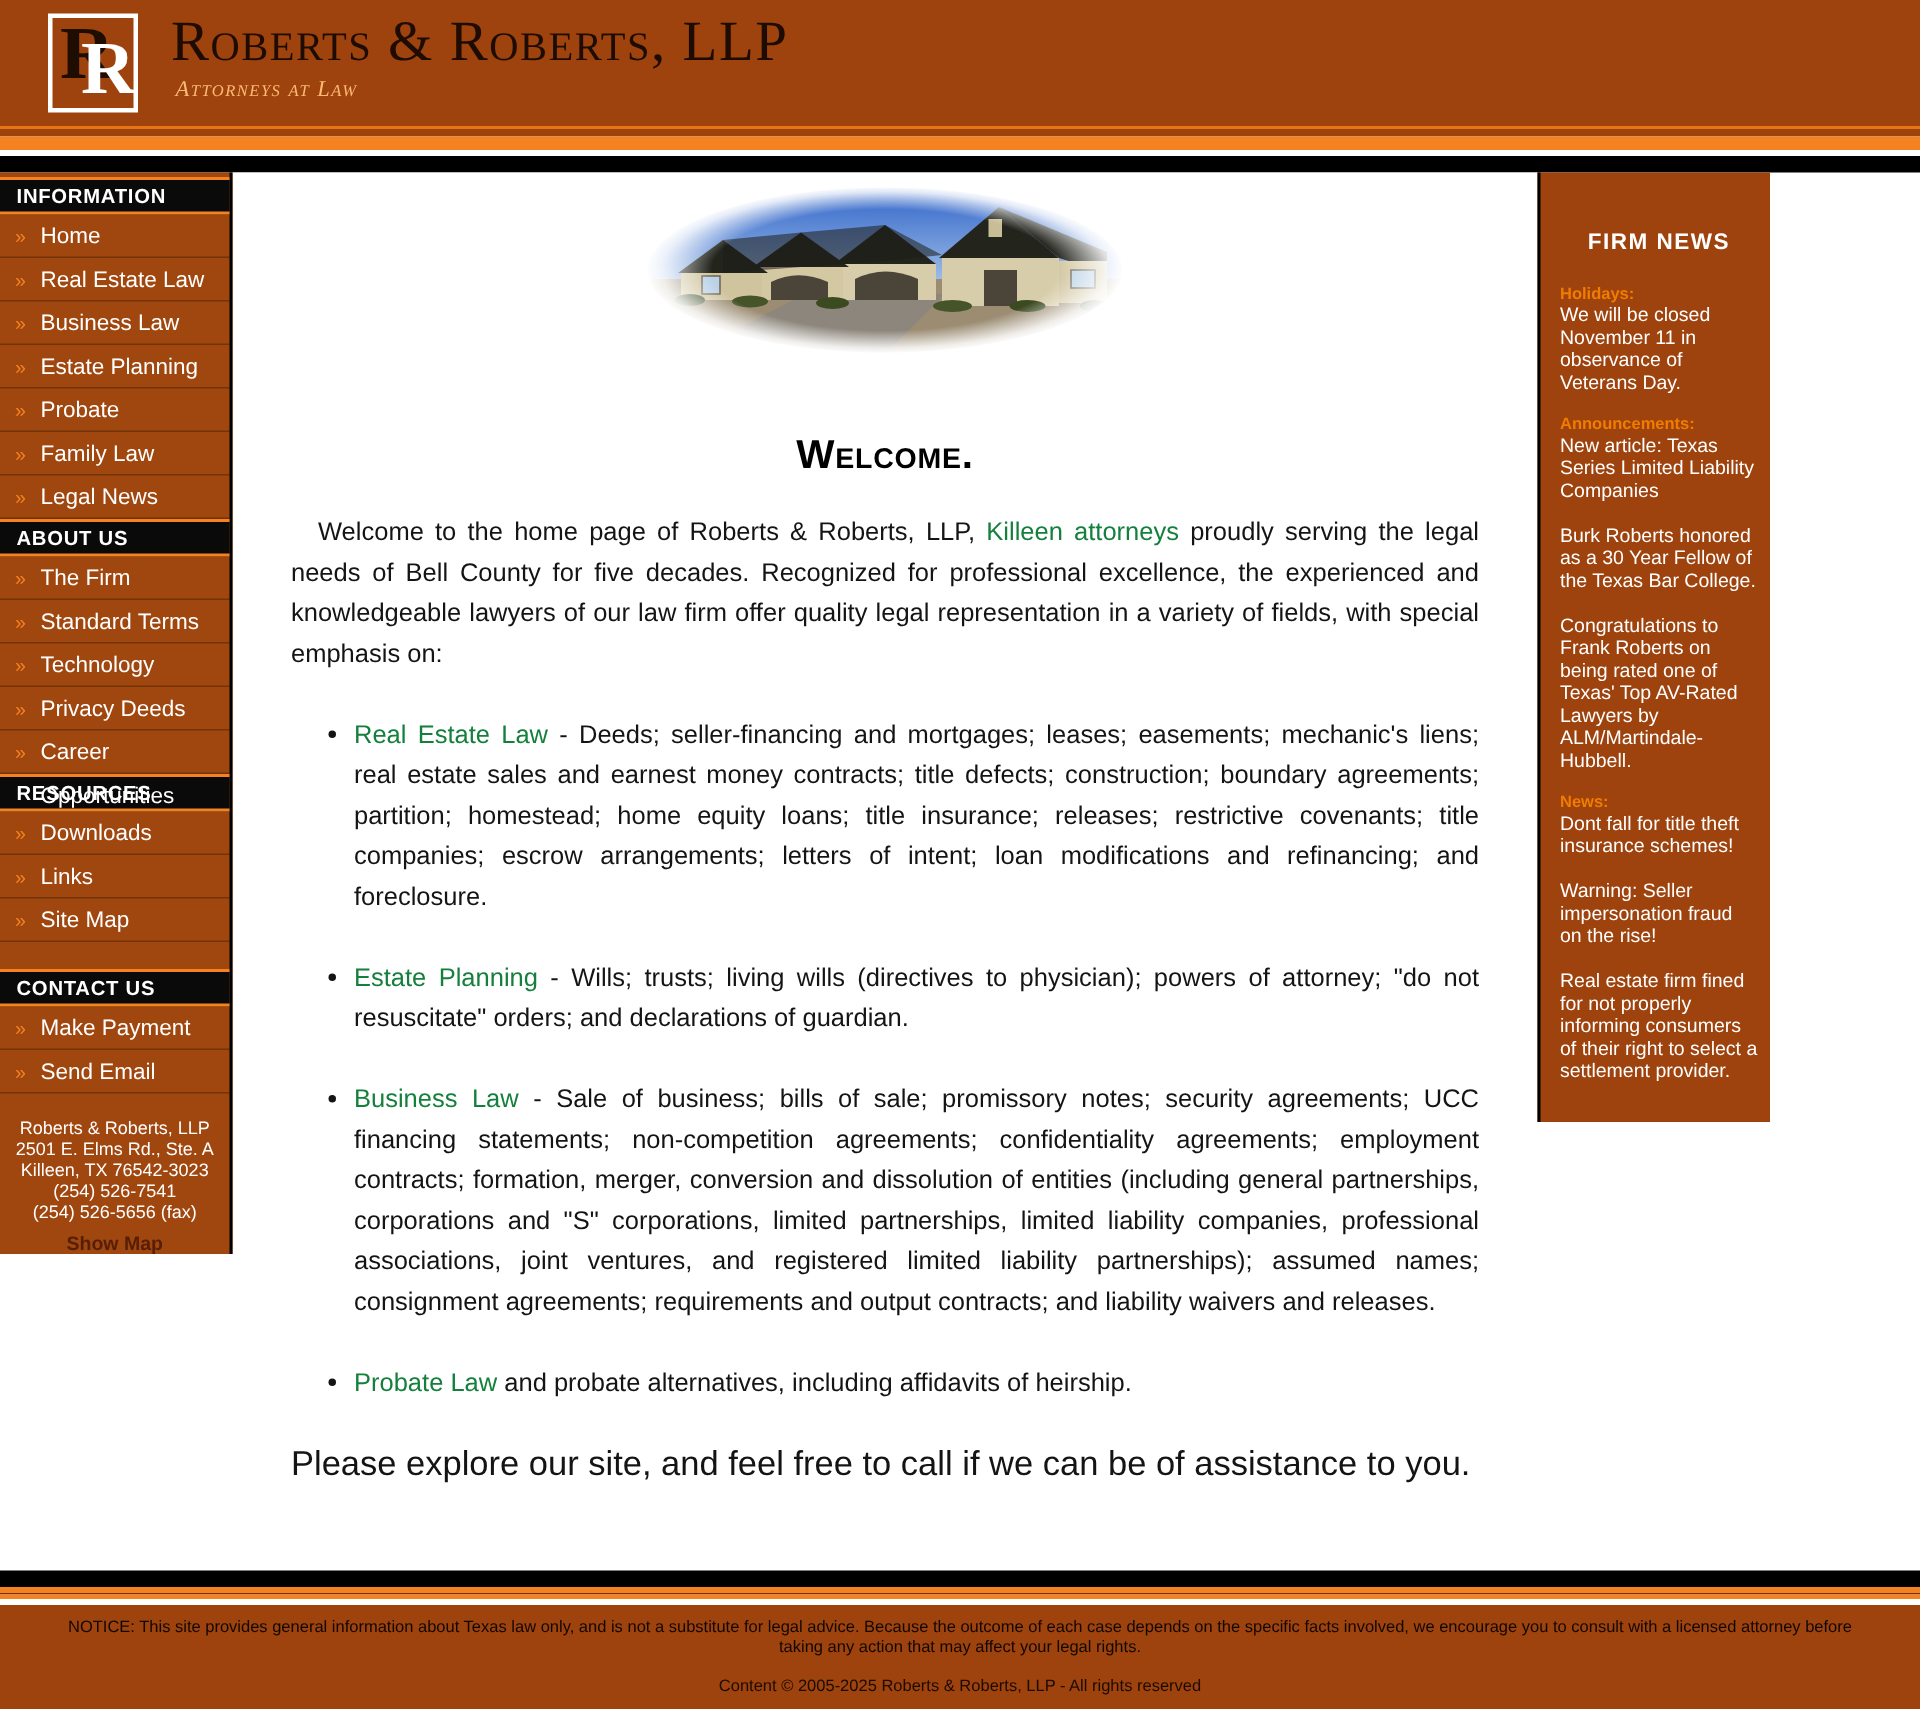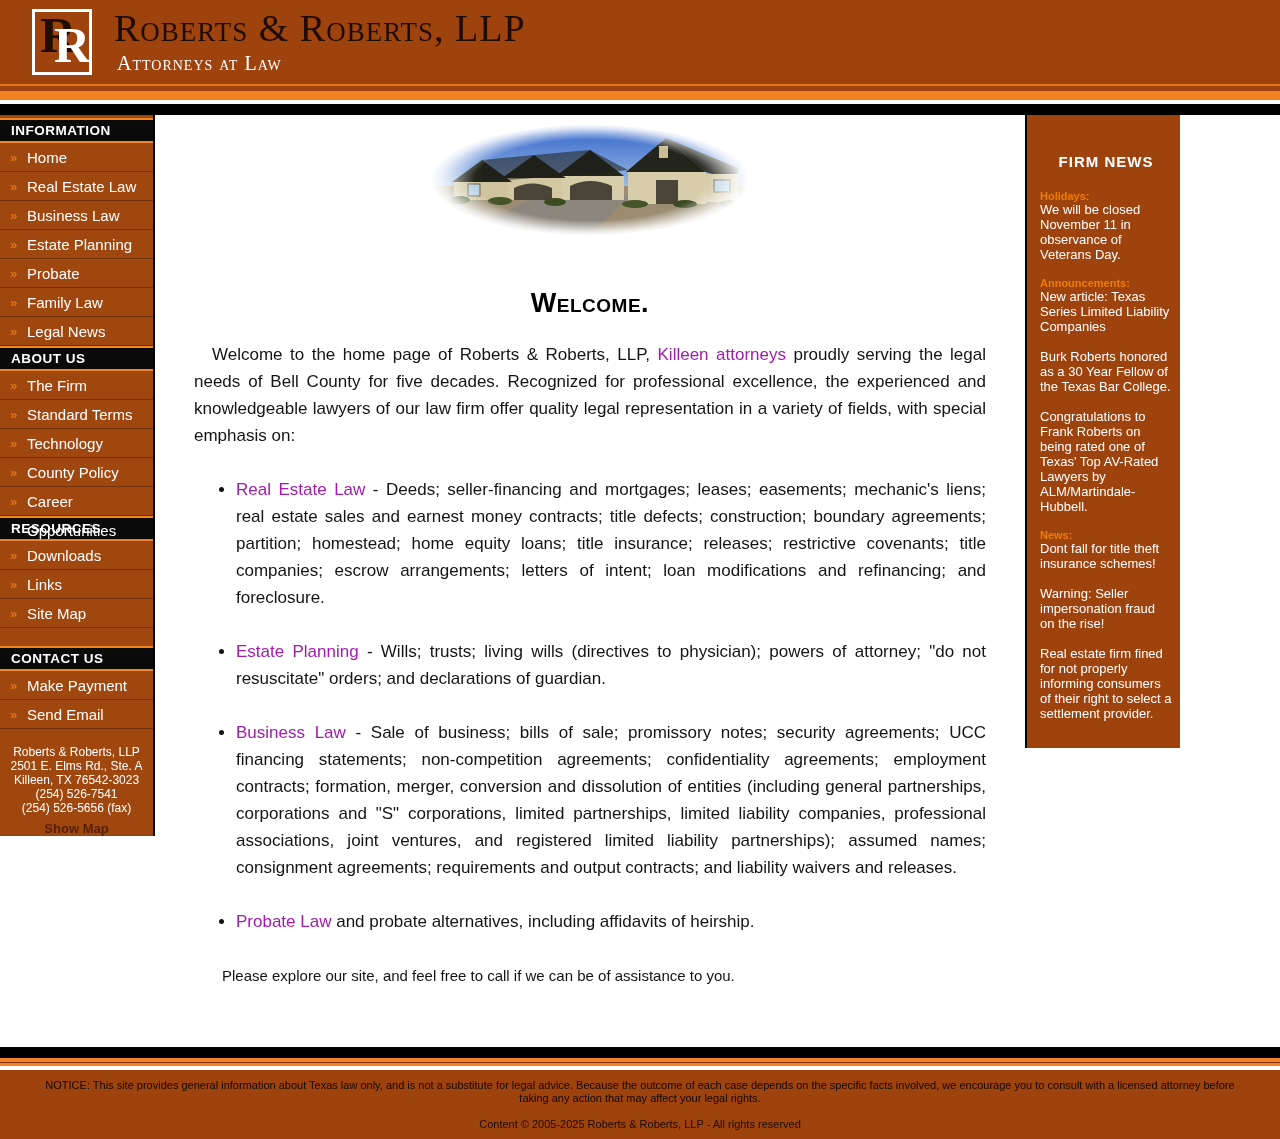--- a/index.html
+++ b/index.html
@@ -10,21 +10,21 @@
   .header { position:relative; height:84px; background:#9E430E; }
   .logo-box { position:absolute; left:32px; top:9px; width:60px; height:66px;
               border:3px solid #fff; background:#9E430E; }
   .logo-r1 { position:absolute; left:5px; top:-6px; font-family:"Liberation Serif",serif;
              font-size:50px; font-weight:bold; color:#200d02; }
   .logo-r2 { position:absolute; left:19px; top:4px; font-family:"Liberation Serif",serif;
              font-size:50px; font-weight:bold; color:#fff; }
   .firm-title { position:absolute; left:114px; top:6px; font-family:"Liberation Serif",serif;
                 font-variant:small-caps; font-size:38px; color:#1e0c02; letter-spacing:1px; }
   .firm-tagline { position:absolute; left:117px; top:52px; font-family:"Liberation Serif",serif;
-                  font-variant:small-caps; font-size:20px; color:#ffffff; letter-spacing:1px; }
+                  font-variant:small-caps; font-size:15px; color:#fdba74; letter-spacing:1px;font-style:italic; }
 
   
   .stripe { width:1280px; }
   .s-or-thin { height:2px; background:#E87511; }
   .s-brown  { height:5px; background:#9E430E; }
   .s-orange { height:9px; background:#F58220; }
   .s-white  { height:4px; background:#fff; }
   .s-black  { height:11px; background:#000; }
   .s-or4 { height:4px; background:#F58220; }
   .s-dk1 { height:1px; background:#7a2e08; }
@@ -50,24 +50,24 @@
   .show-map { margin-top:6px; text-align:center; color:#561f05; font-size:13px; font-weight:bold;
               cursor:pointer; }
 
   
   .main { flex:1; background:#fff; padding:0 39px 20px 39px; color:#141414; }
   .photo-wrap { width:320px; height:112px; margin:9px auto 0 auto; }
   .welcome { margin-top:52px; text-align:center; font-variant:small-caps; font-weight:bold;
              font-size:27px; color:#000; letter-spacing:.5px; }
   .intro { margin-top:22px; font-size:17px; line-height:27px; text-align:justify;
            text-indent:18px; }
-  a.blue { color:#a21caf; text-decoration:none; cursor:pointer; }
+  a.blue { color:#15803d; text-decoration:none; cursor:pointer; }
   ul.topics { margin-top:27px; padding-left:42px; }
   ul.topics li { font-size:17px; line-height:27px; text-align:justify; margin-bottom:27px; }
-  .closing { margin-top:18px; font-size:15px; line-height:27px;margin-left:28px; }
+  .closing { margin-top:18px; font-size:23px; line-height:27px; }
 
   
   .news { width:155px; flex:none; background:#9E430E; border-left:2px solid #000;
           padding:24px 8px 12px 13px; color:#fff; }
   .news-title { text-align:center; font-size:15px; font-weight:bold; letter-spacing:1px;
                 margin:14px 0 20px 0; }
   .news-head { color:#F07C00; font-weight:bold; font-size:11px; margin-top:15px; }
   .news-item { font-size:13px; line-height:15px; margin-bottom:15px; }
   .news-head + .news-item { margin-top:0; }
 
@@ -104,21 +104,21 @@
     <div class="nav-item"><span class="arrow">»</span><span>Business Law</span></div>
     <div class="nav-item"><span class="arrow">»</span><span>Estate Planning</span></div>
     <div class="nav-item"><span class="arrow">»</span><span>Probate</span></div>
     <div class="nav-item"><span class="arrow">»</span><span>Family Law</span></div>
     <div class="nav-item"><span class="arrow">»</span><span>Legal News</span></div>
 
     <div class="nav-bar">ABOUT US</div>
     <div class="nav-item"><span class="arrow">»</span><span>The Firm</span></div>
     <div class="nav-item"><span class="arrow">»</span><span>Standard Terms</span></div>
     <div class="nav-item"><span class="arrow">»</span><span>Technology</span></div>
-    <div class="nav-item"><span class="arrow">»</span><span>County Policy</span></div>
+    <div class="nav-item"><span class="arrow">»</span><span>Privacy Deeds</span></div>
     <div class="nav-item wrap2"><span class="arrow">»</span><span>Career Opportunities</span></div>
 
     <div class="nav-bar">RESOURCES</div>
     <div class="nav-item"><span class="arrow">»</span><span>Downloads</span></div>
     <div class="nav-item"><span class="arrow">»</span><span>Links</span></div>
     <div class="nav-item"><span class="arrow">»</span><span>Site Map</span></div>
 
     <div class="gap18"></div>
 
     <div class="nav-bar">CONTACT US</div>

